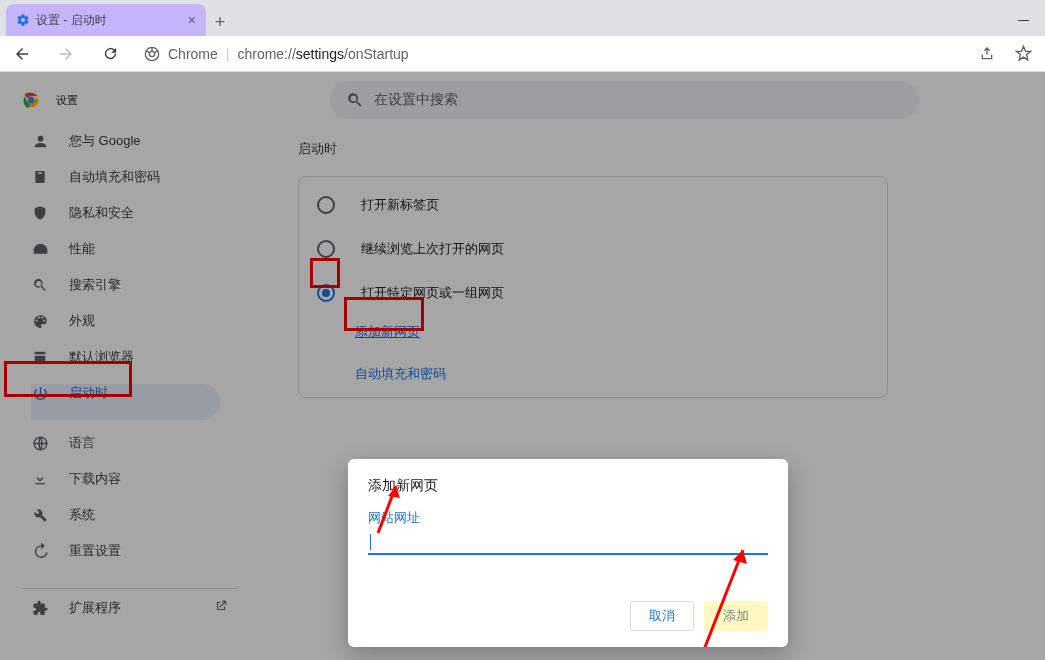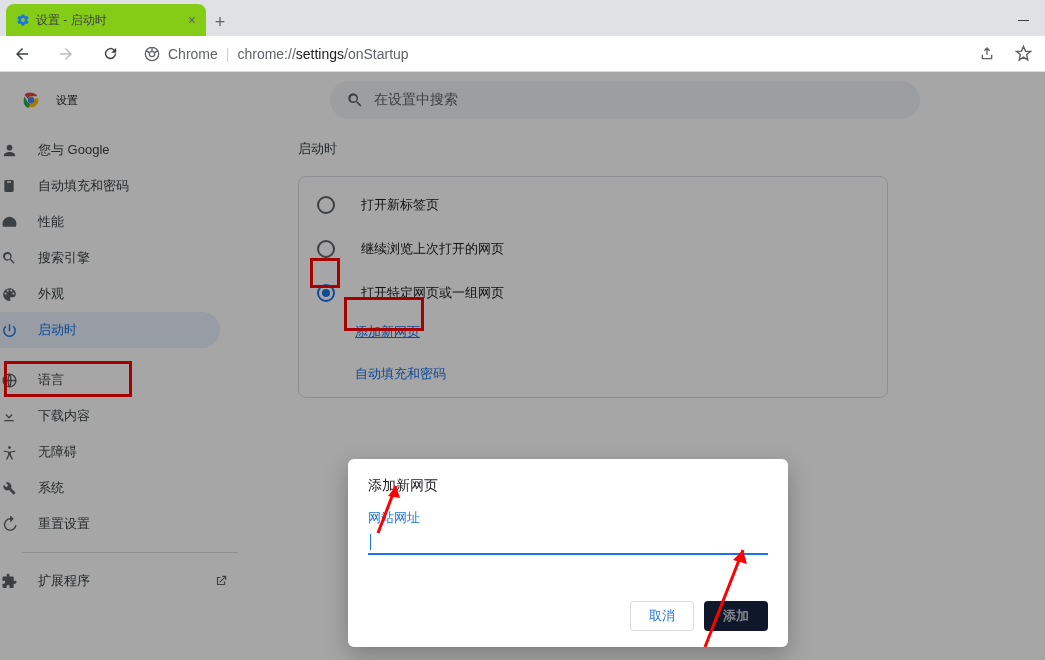--- a/index.html
+++ b/index.html
@@ -1,20 +1,20 @@
 <!DOCTYPE html>
 <html><head>
 <meta charset="utf-8">
 <style>
 * { margin: 0; padding: 0; box-sizing: border-box; }
 body { font-family: "Microsoft YaHei", Arial, sans-serif; font-size: 13px; color: #202124; background: #fff; width: 1045px; height: 660px; overflow: hidden; position: relative; }
 
 
 .tabstrip { height: 36px; background: #dfe1e5; display: flex; align-items: flex-end; padding-left: 6px; }
-.tab { background: #84cc16; height: 32px; display: flex; align-items: center; padding: 0 10px; border-radius: 8px 8px 0 0; min-width: 200px; max-width: 210px; gap: 6px; font-size: 12px; color: #3c4043; }
+.tab { background: #c4b5fd; height: 32px; display: flex; align-items: center; padding: 0 10px; border-radius: 8px 8px 0 0; min-width: 200px; max-width: 210px; gap: 6px; font-size: 12px; color: #3c4043; }
 .tab .favicon { width: 14px; height: 14px; }
 .tab .close { margin-left: auto; font-size: 14px; color: #5f6368; cursor: pointer; }
 .newtab { width: 28px; height: 28px; display: flex; align-items: center; justify-content: center; color: #5f6368; font-size: 18px; cursor: pointer; }
 .wincontrols { margin-left: auto; display: flex; }
 .wincontrols div { width: 44px; height: 32px; display: flex; align-items: center; justify-content: center; color: #3c4043; }
 
 
 .toolbar { height: 36px; background: #fff; border-bottom: 1px solid #dadce0; display: flex; align-items: center; padding: 0 8px; gap: 16px; }
 .tbtn { width: 28px; height: 28px; display: flex; align-items: center; justify-content: center; color: #5f6368; cursor: pointer; }
 .tbtn.disabled { color: #bcbec2; }
@@ -29,21 +29,21 @@
 
 
 .settings-header { height: 56px; display: flex; align-items: center; padding: 0 20px; gap: 14px; }
 .chromelogo { width: 22px; height: 22px; }
 .settings-title { font-size: 11px; color: #202124; }
 .searchwrap { margin-left: 238px; }
 .searchbar { width: 590px; height: 38px; background: #f1f3f4; border-radius: 20px; display: flex; align-items: center; padding: 0 16px; gap: 10px; color: #5f6368; font-size: 14px; }
 
 .main { display: flex; height: 532px; }
 .sidebar { width: 260px; padding-top: 4px; }
-.sidebar-item { height: 36px; display: flex; align-items: center; gap: 20px; color: #3c4043; font-size: 13px; cursor: pointer; border-radius: 0 18px 18px 0; margin-right: 40px; }
+.sidebar-item { height: 36px; display: flex; align-items: flex-start; gap: 20px; color: #3c4043; font-size: 13px; cursor: pointer; border-radius: 0 18px 18px 0; margin-right: 40px; margin-left: 31px; }
 .sidebar-item .sicon { width: 18px; height: 18px; color: #5f6368; display: flex; align-items: center; justify-content: center; }
 .sidebar-item.active { background: #e8f0fe; color: #1a73e8; }
 .sidebar-item.active .sicon { color: #1a73e8; }
 .sidebar-divider { border-top: 1px solid #dadce0; margin: 10px 22px 10px 22px; }
 
 .panel { flex: 1; padding: 12px 0 0 38px; }
 .section-title { font-size: 13px; color: #3c4043; margin-bottom: 18px; }
 .card { border: 1px solid #dadce0; border-radius: 8px; width: 590px; padding: 6px 0 14px 0; }
 .radiorow { display: flex; align-items: center; height: 44px; padding-left: 18px; gap: 26px; cursor: pointer; }
 .radio { width: 18px; height: 18px; border: 2px solid #5f6368; border-radius: 50%; display: flex; align-items: center; justify-content: center; }
@@ -57,21 +57,21 @@
 .redbox { border: 3px solid #ff0000; position: absolute; z-index: 1; pointer-events: none; }
 
 
 .dialog { position: absolute; left: 348px; top: 387px; width: 440px; background: #fff; border-radius: 6px; box-shadow: 0 8px 24px rgba(0,0,0,0.25); z-index: 10; padding: 18px 20px 16px 20px; }
 .dialog-title { font-size: 14px; color: #202124; margin-bottom: 14px; }
 .field-label { font-size: 13px; color: #1a73e8; margin-bottom: 4px; }
 .urlinput { width: 100%; border: none; border-bottom: 2px solid #1a73e8; font-size: 13px; padding: 4px 2px; outline: none; height: 24px; }
 .caret { display: inline-block; width: 1px; height: 16px; background: #1a73e8; vertical-align: middle; }
 .dialog-actions { display: flex; justify-content: flex-end; gap: 10px; margin-top: 46px; }
 .btn { height: 19px; padding: 14px 18px; border-radius: 4px; font-size: 13px; display: flex; align-items: center; cursor: pointer; border: 1px solid #dadce0; background: #fff; color: #1a73e8; }
-.btn.primary { background: #0f172a; color: #80868b; border-color: transparent; font-weight: bold; }
+.btn.primary { background: #fef9c3; color: #80868b; border-color: transparent; }
 
 
 .arrow-svg { position: absolute; z-index: 11; pointer-events: none; }
 
 svg { display: block; }
 </style>
 </head>
 <body>
 
 <div class="tabstrip">
@@ -175,20 +175,28 @@
       <div class="sidebar-item">
           <span class="sicon">
             <svg width="16" height="16" viewBox="0 0 24 24">
               <path fill="currentColor" d="M7 3h10a2 2 0 0 1 2 2v14a2 2 0 0 1-2 2H7a2 2 0 0 1-2-2V5a2 2 0 0 1 2-2zm2 4h6V5H9zm-2 4h10v2H7zm0 4h10v2H7z"></path>
             </svg>
           </span>
           <span>自动填充和密码</span>
         </div>
       <div class="sidebar-item">
           <span class="sicon">
+            <svg width="16" height="16" viewBox="0 0 24 24">
+              <path fill="currentColor" d="M12 2l8 3v6c0 5-3.4 9.5-8 11-4.6-1.5-8-6-8-11V5z"></path>
+            </svg>
+          </span>
+          <span>隐私和安全</span>
+        </div>
+      <div class="sidebar-item">
+          <span class="sicon">
             <svg width="17" height="17" viewBox="0 0 24 24">
               <path fill="currentColor" d="M12 4a10 10 0 0 0-9 14h18A10 10 0 0 0 12 4zm1 10l4-6-6 4a1.5 1.5 0 1 0 2 2z"></path>
             </svg>
           </span>
           <span>性能</span>
         </div>
       <div class="sidebar-item">
           <span class="sicon">
             <svg width="16" height="16" viewBox="0 0 24 24">
               <path fill="currentColor" d="M15.5 14h-.79l-.28-.27a6.5 6.5 0 1 0-.7.7l.27.28v.79l5 5L20.49 19zM10 14a4 4 0 1 1 4-4 4 4 0 0 1-4 4z"></path>
@@ -196,20 +204,28 @@
           </span>
           <span>搜索引擎</span>
         </div>
       <div class="sidebar-item">
           <span class="sicon">
             <svg width="17" height="17" viewBox="0 0 24 24">
               <path fill="currentColor" d="M12 3a9 9 0 0 0 0 18c1 0 1.5-.7 1.5-1.5 0-.4-.2-.8-.4-1-.3-.3-.4-.6-.4-1 0-.8.7-1.5 1.5-1.5H16a5 5 0 0 0 5-5c0-4.4-4-8-9-8zM6.5 12A1.5 1.5 0 1 1 8 10.5 1.5 1.5 0 0 1 6.5 12zm3-4A1.5 1.5 0 1 1 11 6.5 1.5 1.5 0 0 1 9.5 8zm5 0A1.5 1.5 0 1 1 16 6.5 1.5 1.5 0 0 1 14.5 8zm3 4A1.5 1.5 0 1 1 19 10.5 1.5 1.5 0 0 1 17.5 12z"></path>
             </svg>
           </span>
           <span>外观</span>
+        </div>
+      <div class="sidebar-item">
+          <span class="sicon">
+            <svg width="16" height="16" viewBox="0 0 24 24">
+              <path fill="currentColor" d="M4 4h16v4H4zm0 6h16v10H4z"></path>
+            </svg>
+          </span>
+          <span>默认浏览器</span>
         </div>
       <div class="sidebar-item active">
           <span class="sicon">
             <svg width="17" height="17" viewBox="0 0 24 24">
               <path fill="currentColor" d="M13 3h-2v10h2zm4.83 2.17l-1.42 1.42A7 7 0 1 1 7.59 6.59L6.17 5.17A9 9 0 1 0 17.83 5.17z"></path>
             </svg>
           </span>
           <span>启动时</span>
         </div>
       <div style="height:14px"></div>
@@ -222,29 +238,20 @@
           </span>
           <span>语言</span>
         </div>
       <div class="sidebar-item">
           <span class="sicon">
             <svg width="16" height="16" viewBox="0 0 24 24">
               <path fill="currentColor" d="M12 3v10l4-4 1.4 1.4L12 16 6.6 10.4 8 9l4 4V3zM5 18h14v2H5z"></path>
             </svg>
           </span>
           <span>下载内容</span>
-        </div>
-      <div class="sidebar-item">
-          <span class="sicon">
-            <svg width="17" height="17" viewBox="0 0 24 24">
-              <circle cx="12" cy="5" r="2" fill="currentColor"></circle>
-              <path fill="currentColor" d="M4 9l8 2 8-2v2l-6 1v3l3 7h-2l-3-6-3 6H7l3-7v-3L4 11z"></path>
-            </svg>
-          </span>
-          <span>无障碍</span>
         </div>
       <div class="sidebar-item">
           <span class="sicon">
             <svg width="16" height="16" viewBox="0 0 24 24">
               <path fill="currentColor" d="M22 19l-7-7a6 6 0 0 0-8-8l4 4-3 3-4-4a6 6 0 0 0 8 8l7 7z"></path>
             </svg>
           </span>
           <span>系统</span>
         </div>
       <div class="sidebar-item">

